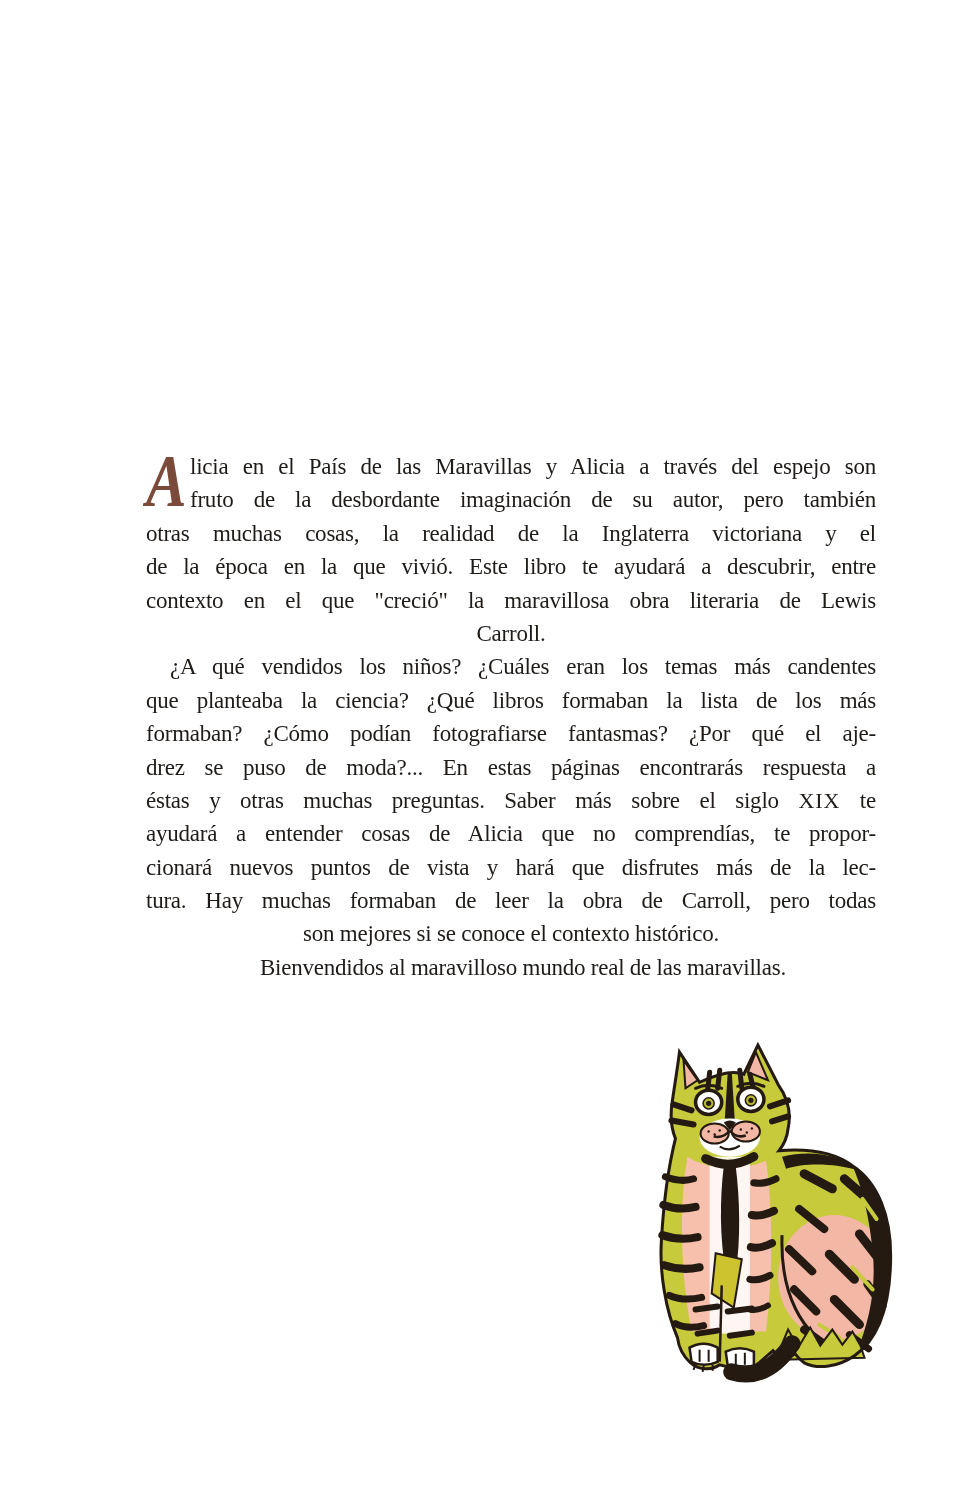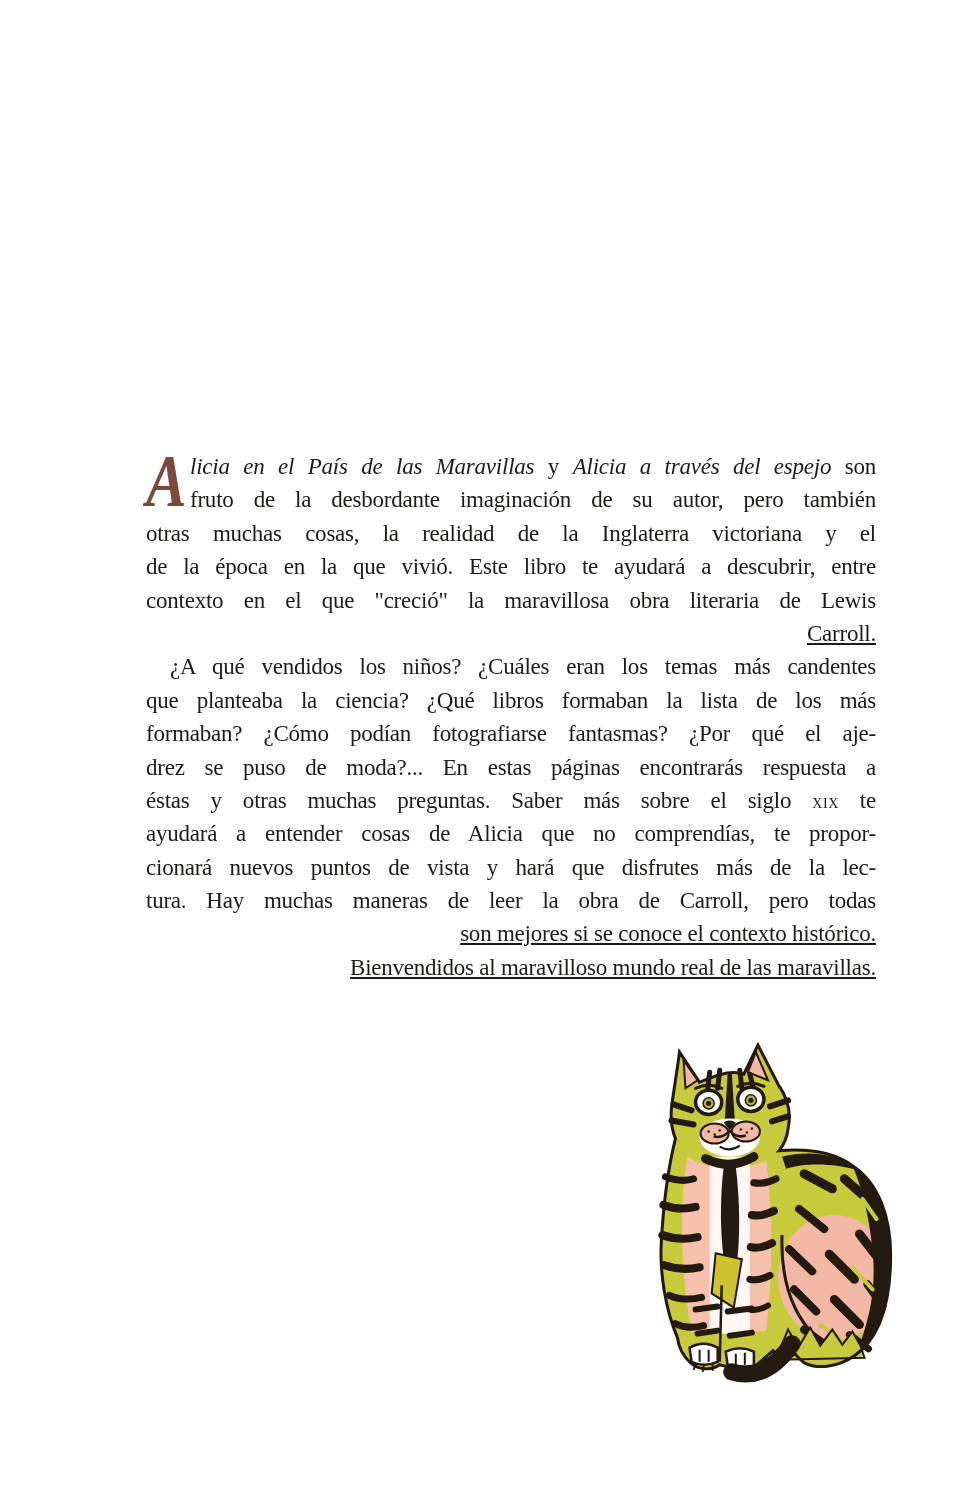--- a/index.html
+++ b/index.html
@@ -11,26 +11,26 @@
   }
   .textblock{
     position:absolute;left:146px;top:450px;width:730px;
     font-size:23px;letter-spacing:-0.01em;
   }
   .line{
     position:relative;height:33.4px;line-height:33.4px;
     text-align:justify;overflow:hidden;white-space:normal;
   }
   .line::after{content:"";display:inline-block;width:100%;height:0;vertical-align:top;}
-  .line.last{text-align:right;text-decoration:underline;}
+  .line.last{text-align:center;}
   .line.last::after{content:none;}
   .line.dc{padding-left:44px;}
   .line.ind{padding-left:24px;}
-  .it{font-style:italic;}
-  .sc{font-size:14px;letter-spacing:0.04em;}
+  .it{}
+  .sc{font-size:22px;letter-spacing:0.04em;}
   .dropcap{
     position:absolute;left:0;top:4px;
     font-style:italic;font-weight:bold;
     font-size:74px;line-height:54px;
     color:#7c4a3a;
     transform:scaleX(0.82);transform-origin:left top;
     display:block;
   }
   .cat{position:absolute;left:653px;top:1038px;width:242px;height:362px;}
 </style>
@@ -46,21 +46,21 @@
       <div class="line"><span>de la época en la que vivió. Este libro te ayudará a descubrir, entre</span></div>
       <div class="line"><span>contexto en el que "creció" la maravillosa obra literaria de Lewis</span></div>
       <div class="line last"><span>Carroll.</span></div>
       <div class="line ind"><span>¿A qué vendidos los niños? ¿Cuáles eran los temas más candentes</span></div>
       <div class="line"><span>que planteaba la ciencia? ¿Qué libros formaban la lista de los más</span></div>
       <div class="line"><span>formaban? ¿Cómo podían fotografiarse fantasmas? ¿Por qué el aje-</span></div>
       <div class="line"><span>drez se puso de moda?... En estas páginas encontrarás respuesta a</span></div>
       <div class="line"><span>éstas y otras muchas preguntas. Saber más sobre el siglo </span><span class="sc">XIX</span><span> te</span></div>
       <div class="line"><span>ayudará a entender cosas de Alicia que no comprendías, te propor-</span></div>
       <div class="line"><span>cionará nuevos puntos de vista y hará que disfrutes más de la lec-</span></div>
-      <div class="line"><span>tura. Hay muchas maneras de leer la obra de Carroll, pero todas</span></div>
+      <div class="line"><span>tura. Hay muchas formaban de leer la obra de Carroll, pero todas</span></div>
       <div class="line last"><span>son mejores si se conoce el contexto histórico.</span></div>
       <div class="line last ind"><span>Bienvendidos al maravilloso mundo real de las maravillas.</span></div>
     </div>
 </div>
 
 <svg class="cat" viewBox="0 0 240 360" xmlns="http://www.w3.org/2000/svg" aria-hidden="true">
 
   <path d="M26,14 L46,44 Q76,30 90,36 L104,7 L124,46 C134,60 137,76 134,90 C133,100 129,107 125,112 C150,110 178,112 198,127 C224,144 236,178 236,216 C236,260 226,298 200,316 C184,327 164,330 150,323 C146,320 143,317 141,314 C132,320 124,318 119,311 L104,324 C96,331 80,332 74,327 L66,325 C58,331 44,330 37,323 C28,315 25,306 24,298 C12,270 6,232 8,202 C10,166 15,128 22,100 C17,88 17,74 19,62 C21,48 24,30 26,14 Z" fill="#c6ca3b"></path>
 
   <path d="M34,118 C26,160 26,230 38,292 L112,292 C120,230 118,160 112,122 C90,132 56,132 34,118 Z" fill="#f6c0ac"></path>

